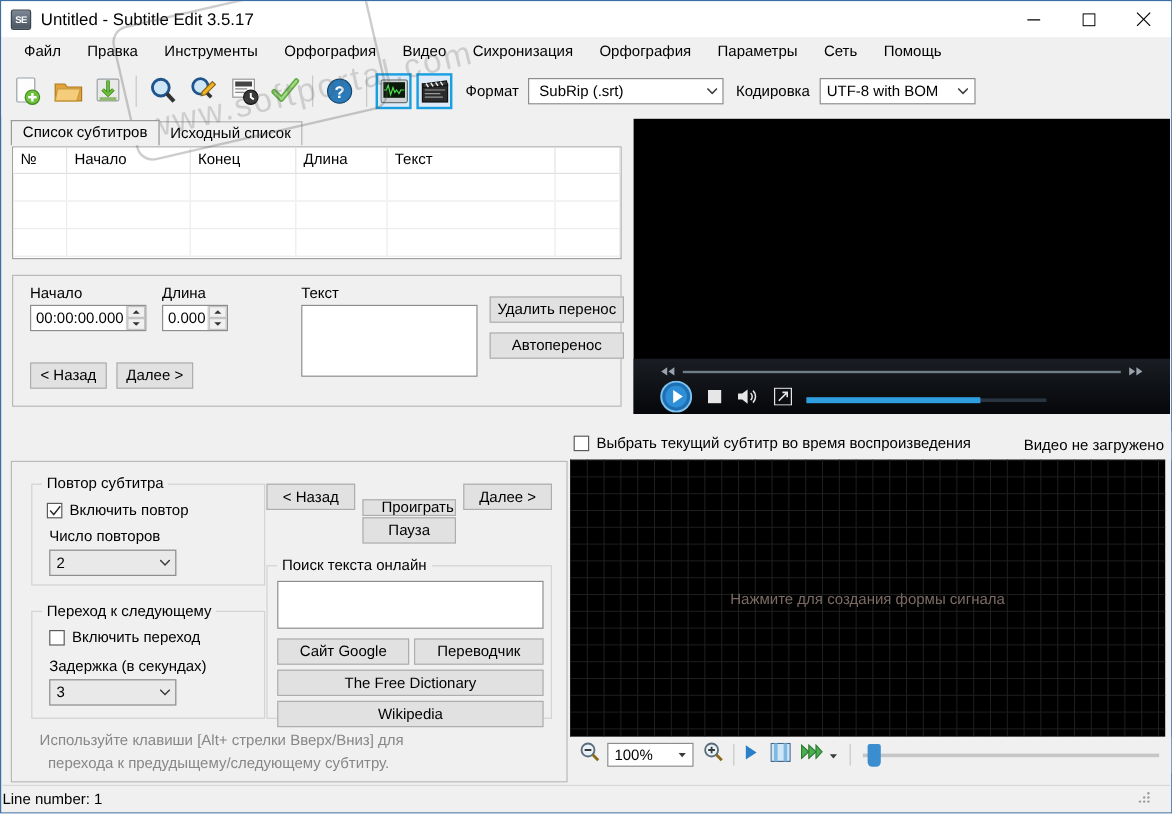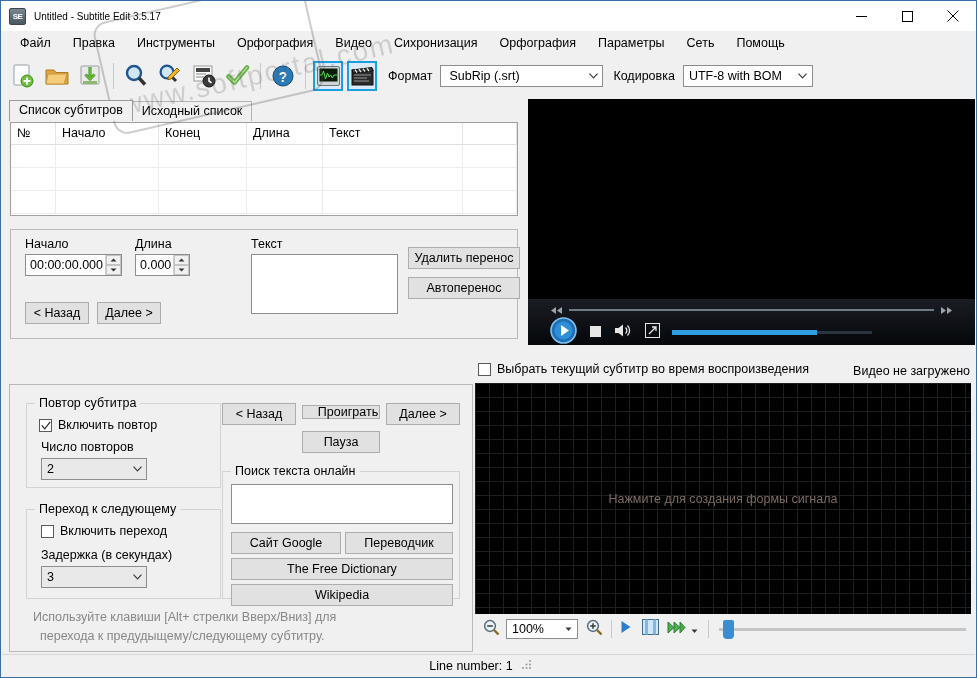--- a/index.html
+++ b/index.html
@@ -29,21 +29,21 @@
     width: 17px; height: 17px;
     margin-left: 8px; margin-right: 8px;
     background: linear-gradient(#7b8794, #4a5560);
     border: 1px solid #3c454e;
     border-radius: 2px;
     color: #fff; font-size: 8px;
     display: flex; align-items: center; justify-content: center;
     font-weight: bold; letter-spacing: -0.5px;
   }
   .title-text {
-    font-size: 10px; color: #000;
+    font-size: 14px; color: #000;
   }
   .win-btns { position: absolute; right: 0; top: 0; display: flex; height: 30px; }
   .win-btn {
     width: 46px; height: 30px;
     display: flex; align-items: center; justify-content: center;
     color: #000;
   }
   .win-btn svg { display: block; }
 
   
@@ -242,21 +242,21 @@
     position: absolute;
     background: #f0f0f0;
     display: flex; align-items: center;
   }
   .statusbar {
     position: absolute;
     left: 1px; right: 1px; bottom: 1px;
     height: 22px;
     background: #f0f0f0;
     border-top: 1px solid #d8d8d8;
-    display: flex; align-items: center; justify-content: center;
+    display: flex; align-items: center; justify-content: space-between;
     font-size: 12.5px; color: #000;
     padding-right: 16px;
   }
   .slider-track {
     position: absolute;
     height: 3px; background: #c6c6c6;
   }
   .slider-thumb {
     position: absolute;
     width: 11px; height: 19px;
@@ -601,21 +601,21 @@
               <path d="M0.5 0.7L4.5 4.8 8.5 0.7" stroke="#3a3a3a" fill="none" stroke-width="1.2"></path>
             </svg>
         </span>
       </div>
     </div>
 
     <div class="lbl lbl-dim" style="left:23px; top:225px;">Используйте клавиши [Alt+ стрелки Вверх/Вниз] для</div>
     <div class="lbl lbl-dim" style="left:30px; top:244px;">перехода к предудыщему/следующему субтитру.</div>
 
     <div class="btn" style="left:212px; top:18px; width:74px; height:22px;">&lt; Назад</div>
-    <div class="btn" style="left:292px; top:20px; width:78px; height:14px;padding-left:14px;">Проиграть</div>
+    <div class="btn" style="left:292px; top:31px; width:78px; height:14px;padding-left:14px;">Проиграть</div>
     <div class="btn" style="left:376px; top:18px; width:74px; height:22px;">Далее &gt;</div>
     <div class="btn" style="left:292px; top:46px; width:78px; height:22px;">Пауза</div>
 
     <div class="group" style="left:212px; top:86px; width:238px; height:128px;">
       <span class="gtitle">Поиск текста онлайн</span>
       <div class="txtbox" style="left:8px; top:12px; width:222px; height:40px;"></div>
       <div class="btn" style="left:8px; top:60px; width:110px; height:22px;">Сайт Google</div>
       <div class="btn" style="left:122px; top:60px; width:108px; height:22px;">Переводчик</div>
       <div class="btn" style="left:8px; top:86px; width:222px; height:22px;">The Free Dictionary</div>
       <div class="btn" style="left:8px; top:112px; width:222px; height:22px;">Wikipedia</div>

